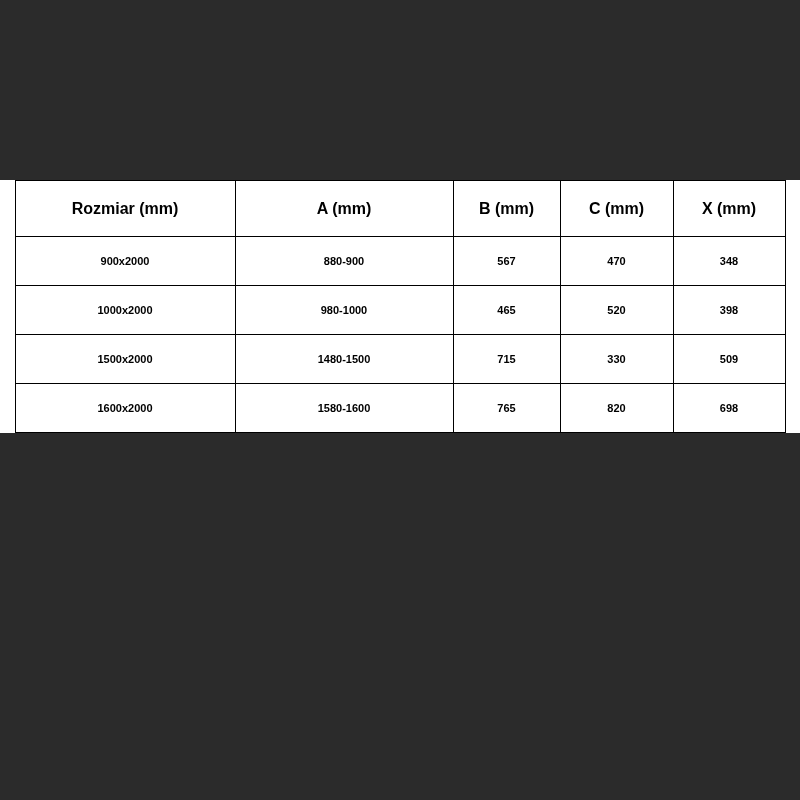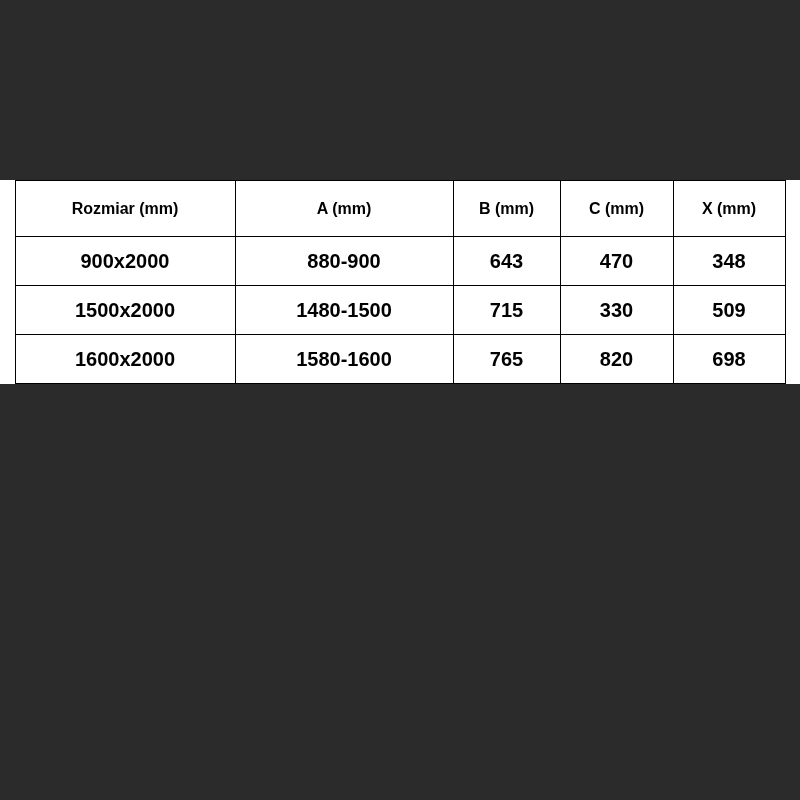--- a/index.html
+++ b/index.html
@@ -42,21 +42,21 @@
     font-size: 16px;
     padding: 0;
     margin-left: 13px;
   }
   table.size-table th {
     height: 55px;
     font-size: 16px;
   }
   table.size-table td {
     height: 48px;
-    font-size: 20px;
+    font-size: 11px;
   }
   
   col.c0 { width: 220px; }
   col.c1 { width: 218px; }
   col.c2 { width: 107px; }
   col.c3 { width: 113px; }
   col.c4 { width: 112px; }
 </style>
 </head>
 <body>
@@ -77,23 +77,30 @@
           <th>A (mm)</th>
           <th>B (mm)</th>
           <th>C (mm)</th>
           <th>X (mm)</th>
         </tr>
       </thead>
       <tbody>
         <tr>
           <td>900x2000</td>
           <td>880-900</td>
-          <td>643</td>
+          <td>567</td>
           <td>470</td>
           <td>348</td>
+        </tr>
+        <tr>
+          <td>1000x2000</td>
+          <td>980-1000</td>
+          <td>465</td>
+          <td>520</td>
+          <td>398</td>
         </tr>
         <tr>
           <td>1500x2000</td>
           <td>1480-1500</td>
           <td>715</td>
           <td>330</td>
           <td>509</td>
         </tr>
         <tr>
           <td>1600x2000</td>

